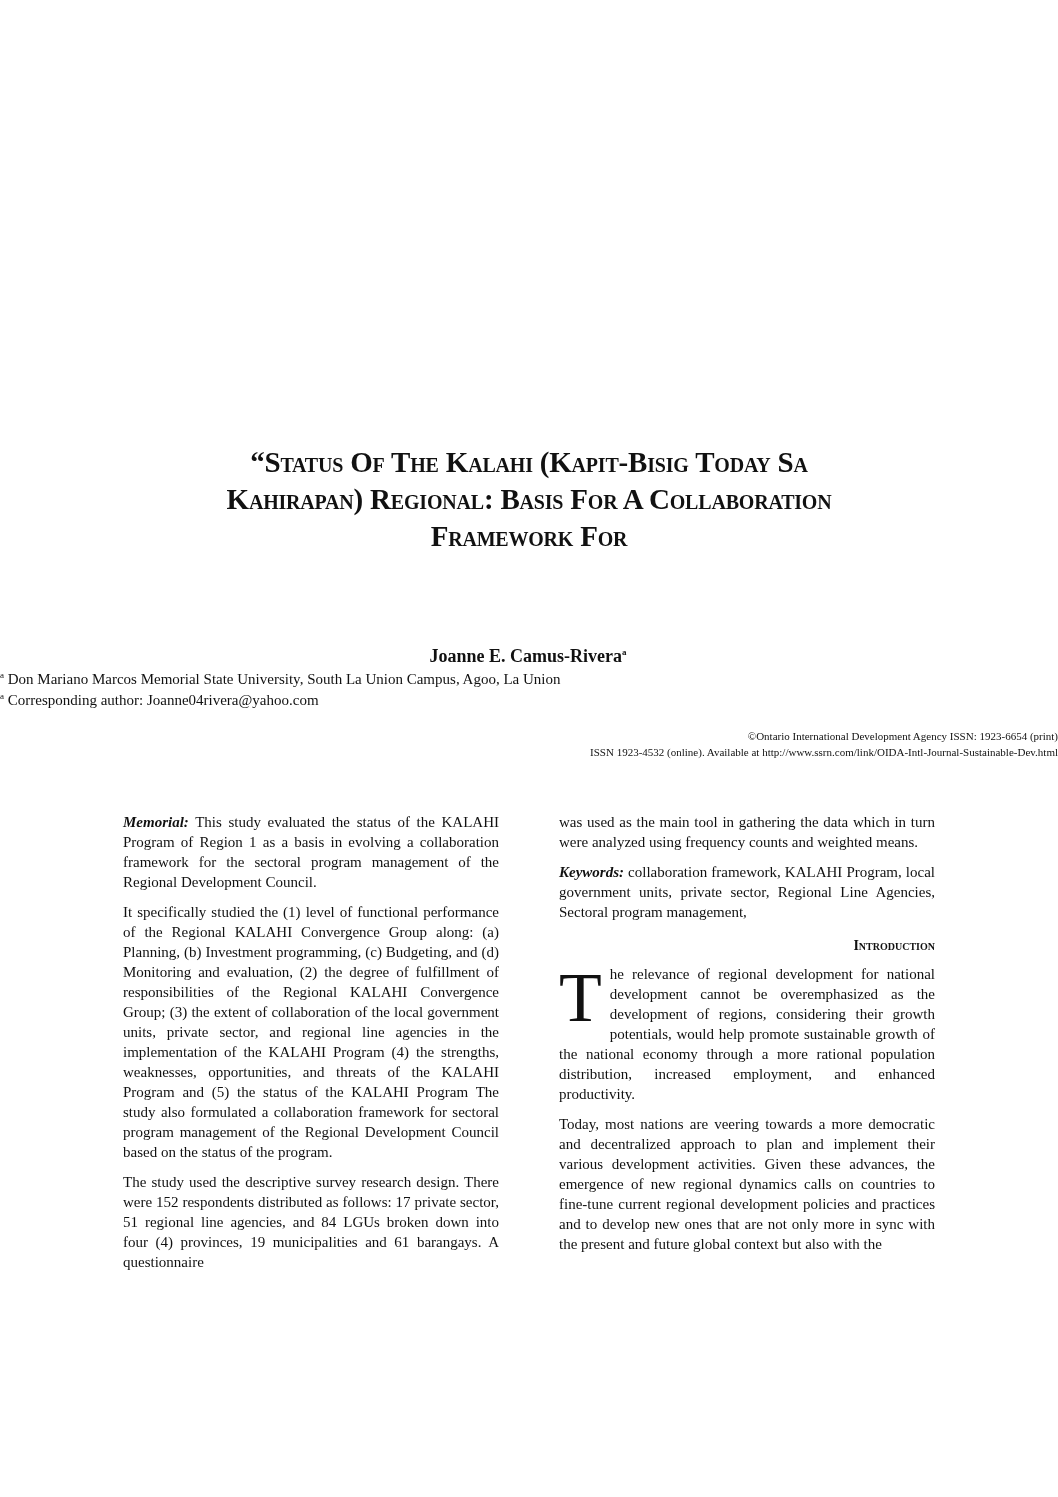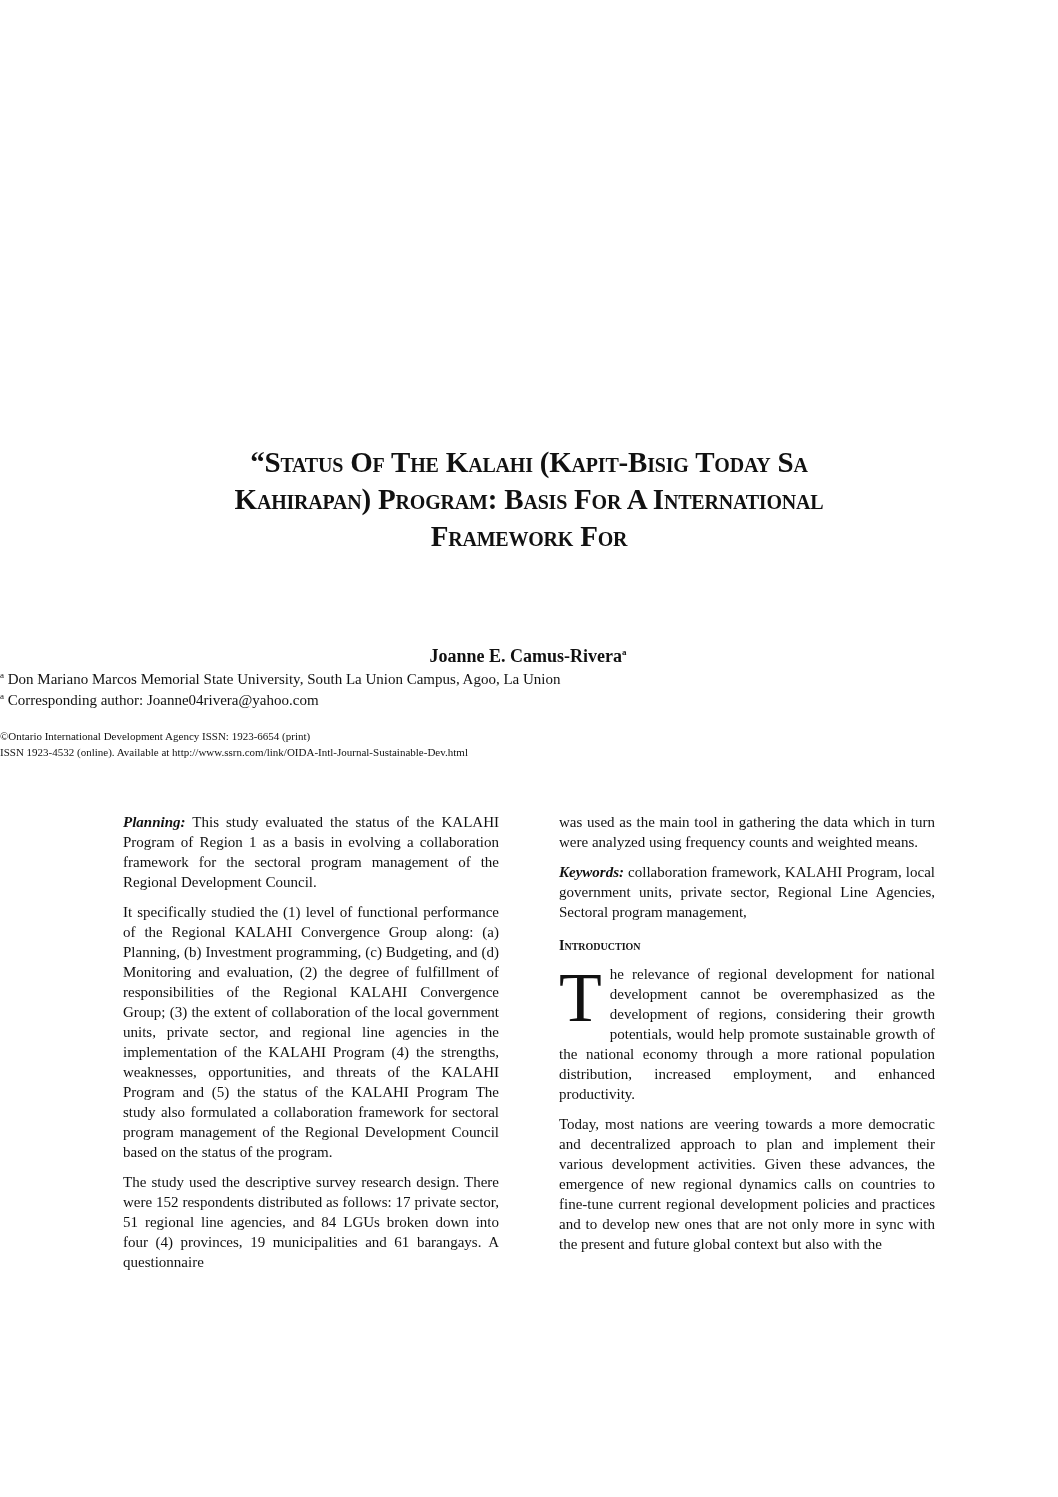--- a/index.html
+++ b/index.html
@@ -2,49 +2,49 @@
 <html><head>
 <meta charset="utf-8">
 <style>
   html, body { margin: 0; padding: 0; background: #ffffff; }
   body { width: 1058px; height: 1497px; position: relative; overflow: hidden; color: #111; font-family: "Liberation Serif", "DejaVu Serif", serif; }
   .title-block { position: absolute; left: 130px; top: 444px; width: 798px; text-align: center; font-weight: bold; font-size: 29px; line-height: 37px; letter-spacing: -0.2px; font-variant: small-caps; }
   .title-block div { white-space: nowrap; }
   .author { position: absolute; left: 0; top: 646px; width: 1056px; text-align: center; font-weight: bold; font-size: 18px; }
   .affil { position: absolute; left: 0; width: 1058px; text-align: left; font-size: 15px; }
   .affil sup, .author sup { font-size: 9px; }
-  .pub { position: absolute; left: 0; width: 1058px; text-align: left; font-size: 11px; }
+  .pub { position: absolute; left: 0; width: 1058px; text-align: right; font-size: 11px; }
   .col { position: absolute; width: 376px; font-size: 15px; line-height: 20px; text-align: justify; }
   .col p { margin: 0 0 10px 0; }
   .col-left { left: 123px; top: 812px; }
   .col-right { left: 559px; top: 812px; }
-  .heading { text-align: left; font-weight: bold; font-variant: small-caps; font-size: 14px; margin: 14px 0 8px 0; }
+  .heading { text-align: right; font-weight: bold; font-variant: small-caps; font-size: 14px; margin: 14px 0 8px 0; }
   .dropcap { float: left; font-size: 70px; line-height: 56px; font-weight: normal; margin: 4px 8px 0 0; padding-top: 2px; }
   .lbl { font-weight: bold; font-style: italic; }
 </style>
 </head>
 <body>
 
 <div class="title-block">
   <div>“Status Of The Kalahi (Kapit-Bisig Today Sa</div>
-  <div>Kahirapan) Program:  Basis For A International</div>
+  <div>Kahirapan) Regional:  Basis For A Collaboration</div>
   <div>Framework For</div>
 </div>
 
 <div class="author"><span>Joanne E. Camus-Rivera</span><sup>a</sup></div>
 
 <div class="affil" style="top:670px;"><sup>a</sup> <span>Don Mariano Marcos Memorial State University, South La Union Campus, Agoo, La Union</span></div>
 
 <div class="affil" style="top:691px;"><sup>a</sup> <span>Corresponding author: Joanne04rivera@yahoo.com</span></div>
 
 <div class="pub" style="top:730px;">©Ontario International Development Agency ISSN: 1923-6654 (print)</div>
 <div class="pub" style="top:746px;">ISSN 1923-4532 (online). Available at http://www.ssrn.com/link/OIDA-Intl-Journal-Sustainable-Dev.html</div>
 
 <div class="col col-left">
-  <p><span class="lbl">Planning:</span><span> This study evaluated the status of the KALAHI Program of Region 1 as a basis in evolving a collaboration framework for the sectoral program management of the Regional Development Council.</span></p>
+  <p><span class="lbl">Memorial:</span><span> This study evaluated the status of the KALAHI Program of Region 1 as a basis in evolving a collaboration framework for the sectoral program management of the Regional Development Council.</span></p>
   <p>It specifically studied the (1) level of functional performance of the Regional KALAHI Convergence Group along: (a) Planning, (b) Investment programming, (c) Budgeting, and (d) Monitoring and evaluation, (2) the degree of fulfillment of responsibilities of the Regional KALAHI Convergence Group; (3) the  extent of collaboration of the local government units, private sector, and regional line agencies in the implementation of the KALAHI Program (4) the strengths, weaknesses, opportunities, and threats of the KALAHI Program and  (5) the status of the KALAHI Program The study also formulated a collaboration framework for sectoral program management of the Regional Development Council based on the status of the program.</p>
   <p>The study used the descriptive survey research design. There were 152 respondents distributed as follows: 17 private sector, 51 regional line agencies, and 84 LGUs broken down into four (4) provinces, 19 municipalities and 61 barangays. A questionnaire</p>
 </div>
 
 <div class="col col-right">
   <p>was used as the main tool in gathering the data which in turn were analyzed using frequency counts and weighted means.</p>
   <p><span class="lbl">Keywords:</span><span> collaboration framework,  KALAHI Program,  local government units, private sector, Regional Line Agencies, Sectoral program management,</span></p>
   <div class="heading">Introduction</div>
   <p><span class="dropcap">T</span><span>he relevance of regional development for national development cannot be overemphasized as the development of regions, considering their growth potentials, would help promote sustainable growth of the national economy through a more rational population distribution, increased employment, and enhanced productivity.</span></p>
   <p>Today, most nations are veering towards a more democratic and decentralized approach to plan and implement their various development activities. Given these advances, the emergence of new regional dynamics calls on countries to fine-tune current regional development policies and practices and to develop new ones that are not only more in sync with the present and future global context but also with the</p>

